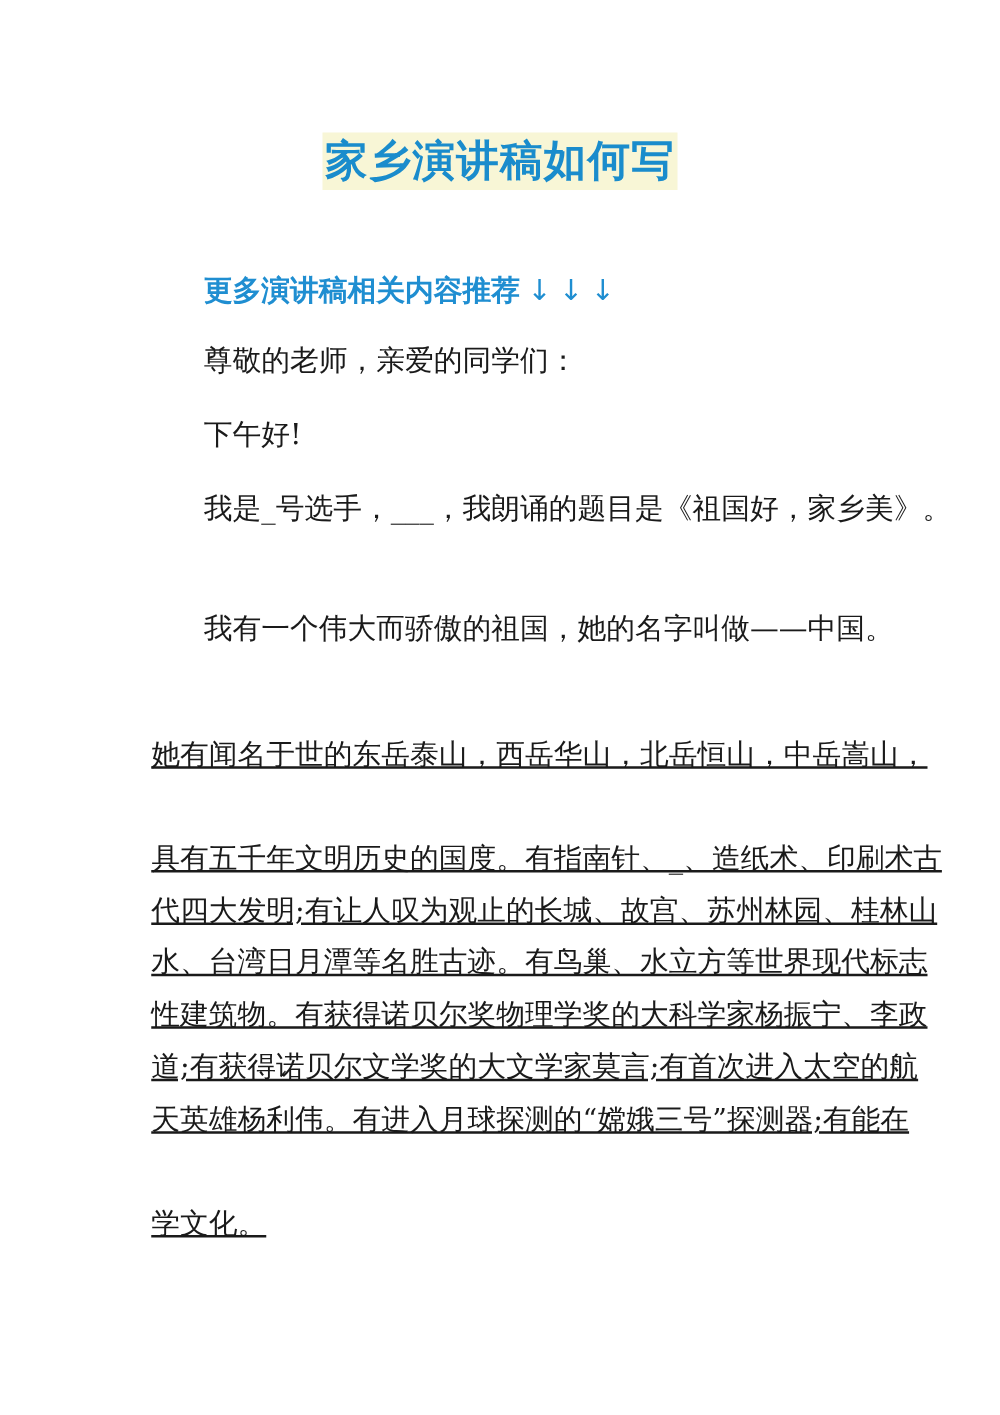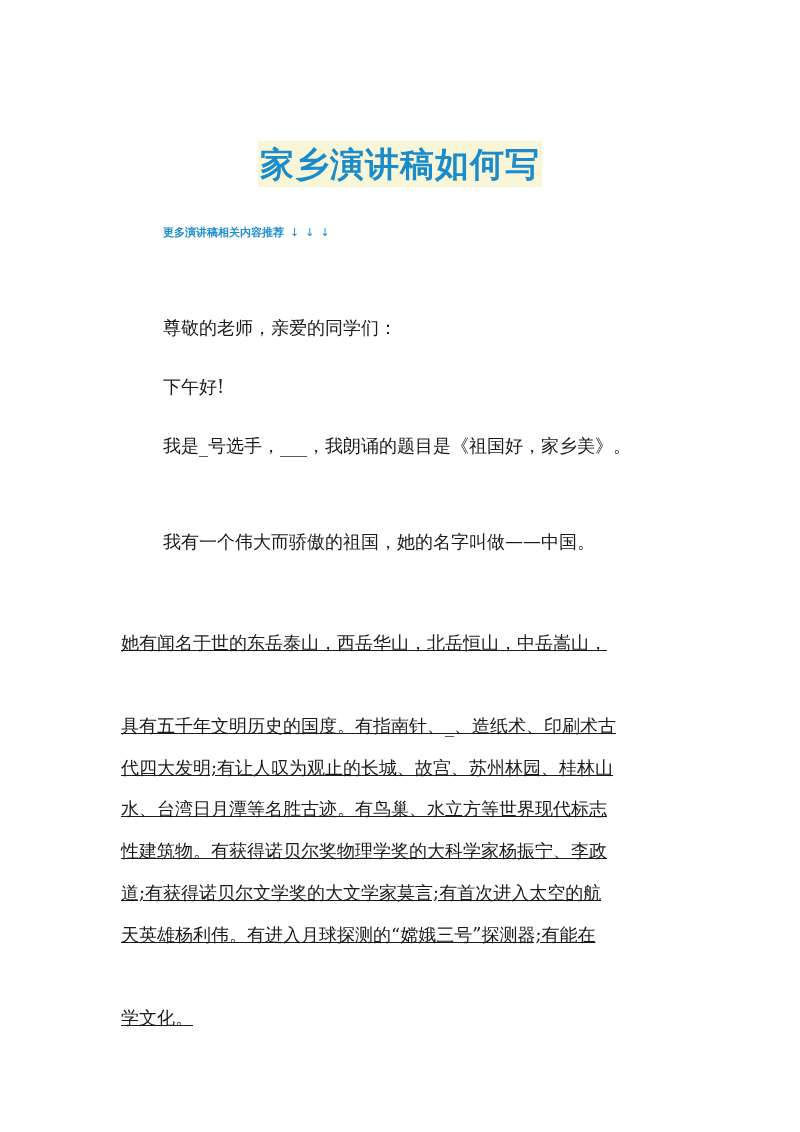--- a/index.html
+++ b/index.html
@@ -2,26 +2,26 @@
 <html><head>
 <meta charset="utf-8">
 <style>
   html, body { margin: 0; padding: 0; background: #ffffff; }
   body { width: 800px; height: 1132px; position: relative; overflow: hidden;
          font-family: "DejaVu Serif", "Liberation Serif", serif; color: #1a1a1a; }
   .page { position: absolute; left: 0; top: 0; width: 800px; height: 1132px; }
   .title-wrap { position: absolute; top: 106px; left: 0; width: 800px; text-align: center; }
   .title { display: inline-block; background: #f8f6d6; color: #1a8ccc;
            font-family: "DejaVu Sans", "Liberation Sans", sans-serif; font-weight: bold;
-           font-size: 34px; line-height: 46px; padding: 0 2px; letter-spacing: 1px; margin-top: 35px; }
+           font-size: 34px; line-height: 46px; padding: 0 2px; letter-spacing: 1px; }
   .recommend { position: absolute; top: 221px; left: 163px; color: #1f8ed1;
                font-family: "DejaVu Sans", "Liberation Sans", sans-serif; font-weight: bold;
-               font-size: 11px; line-height: 24px; text-decoration: none; }
+               font-size: 23px; line-height: 24px; text-decoration: none; }
   .arrow { display: inline-block; margin-left: 6px; font-weight: normal; }
-  .line { position: absolute; font-size: 18px; line-height: 24px; white-space: nowrap; margin-top: 39px; }
+  .line { position: absolute; font-size: 23px; line-height: 24px; white-space: nowrap; }
   .indent { left: 163px; }
   .flush { left: 121px; text-decoration: underline; }
 </style>
 </head>
 <body>
 
 <div class="page">
 
   <div class="title-wrap">
     <span class="title">家乡演讲稿如何写</span>

